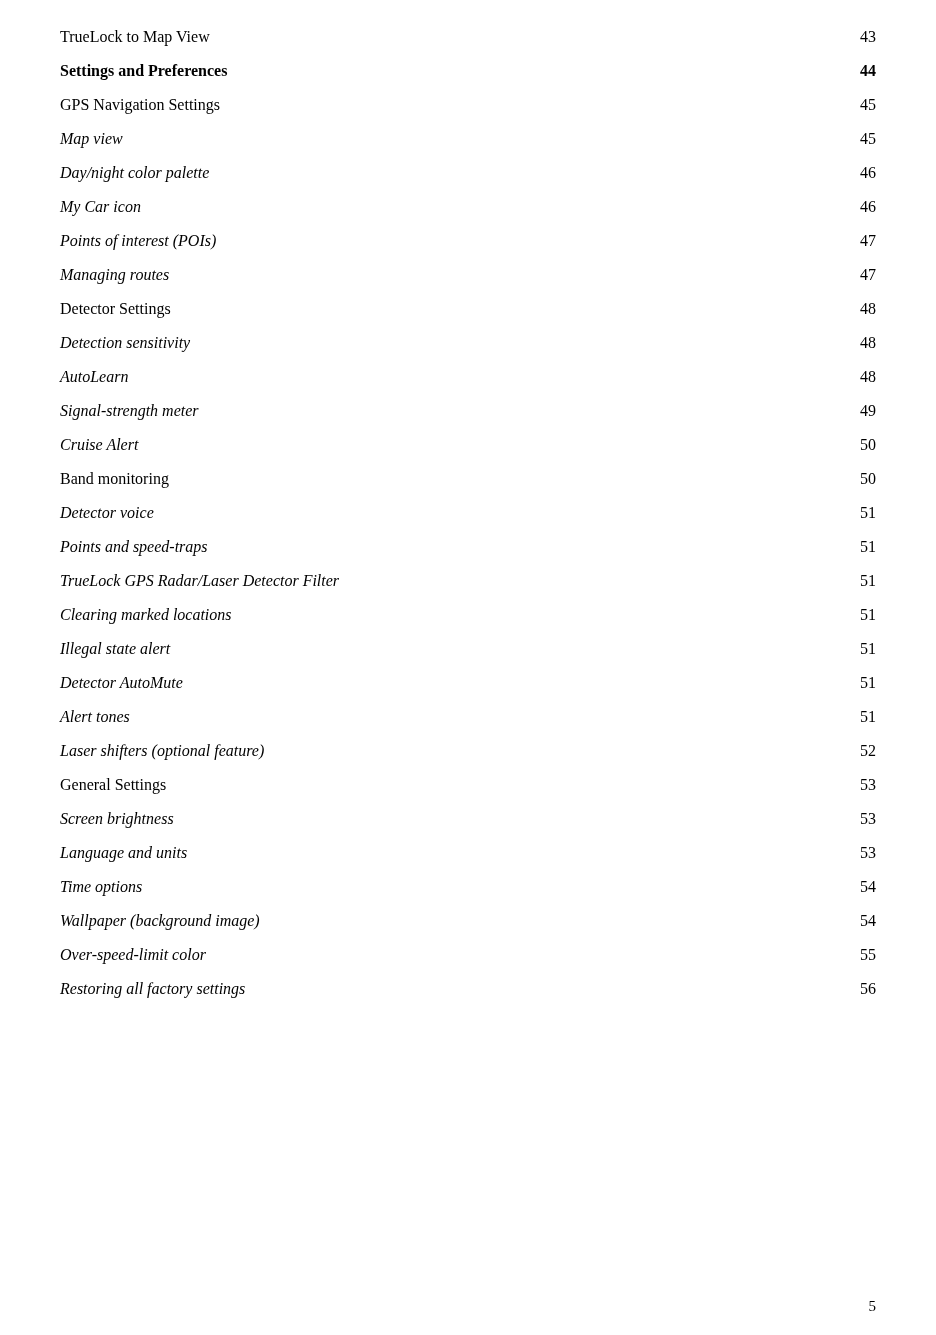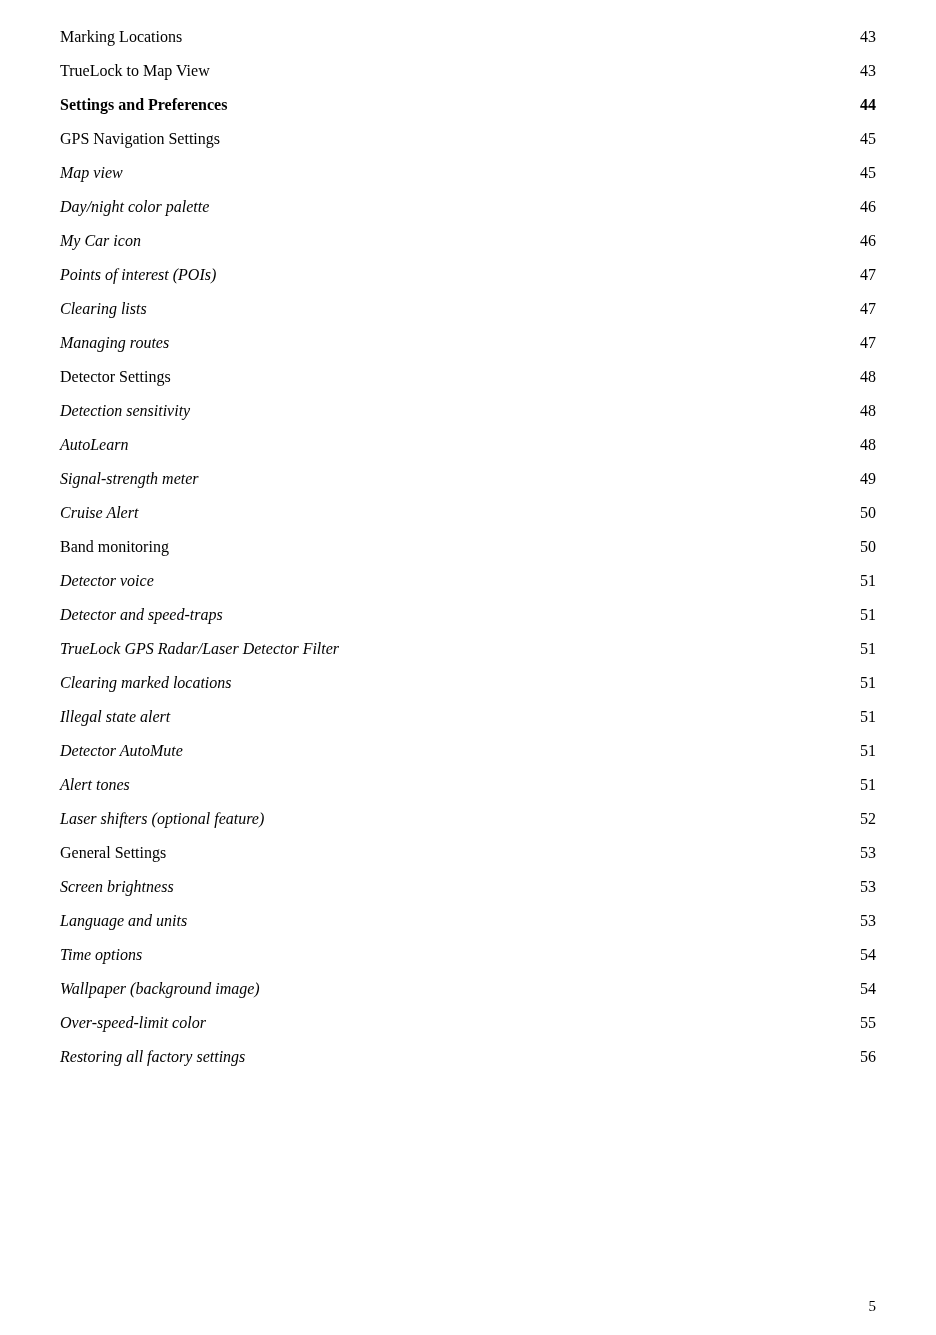--- a/index.html
+++ b/index.html
@@ -51,24 +51,20 @@
       right: 60px;
       font-size: 15px;
       color: #000;
     }
   </style>
 </head>
 <body>
 
 <table class="toc-table">
   <tbody id="toc-body">
-  <tr>
-        <td class="entry-text indent-1"><span style="font-style: normal; font-weight: normal;">Marking Locations</span></td>
-        <td class="entry-page">43</td>
-      </tr>
       <tr>
         <td class="entry-text indent-1"><span style="font-style: normal; font-weight: normal;">TrueLock to Map View</span></td>
         <td class="entry-page">43</td>
       </tr>
       <tr>
         <td class="entry-text indent-0"><span style="font-weight: bold; font-style: normal;">Settings and Preferences</span></td>
         <td class="entry-page" style="font-weight: bold;">44</td>
       </tr>
       <tr>
         <td class="entry-text indent-1"><span style="font-style: normal; font-weight: normal;">GPS Navigation Settings</span></td>
@@ -81,24 +77,20 @@
       <tr>
         <td class="entry-text indent-2"><span style="font-style: italic; font-weight: normal;">Day/night color palette</span></td>
         <td class="entry-page">46</td>
       </tr>
       <tr>
         <td class="entry-text indent-2"><span style="font-style: italic; font-weight: normal;">My Car icon</span></td>
         <td class="entry-page">46</td>
       </tr>
       <tr>
         <td class="entry-text indent-2"><span style="font-style: italic; font-weight: normal;">Points of interest (POIs)</span></td>
-        <td class="entry-page">47</td>
-      </tr>
-      <tr>
-        <td class="entry-text indent-2"><span style="font-style: italic; font-weight: normal;">Clearing lists</span></td>
         <td class="entry-page">47</td>
       </tr>
       <tr>
         <td class="entry-text indent-2"><span style="font-style: italic; font-weight: normal;">Managing routes</span></td>
         <td class="entry-page">47</td>
       </tr>
       <tr>
         <td class="entry-text indent-1"><span style="font-style: normal; font-weight: normal;">Detector Settings</span></td>
         <td class="entry-page">48</td>
       </tr>
@@ -120,21 +112,21 @@
       </tr>
       <tr>
         <td class="entry-text indent-2"><span style="font-weight: normal;">Band monitoring</span></td>
         <td class="entry-page">50</td>
       </tr>
       <tr>
         <td class="entry-text indent-2"><span style="font-style: italic; font-weight: normal;">Detector voice</span></td>
         <td class="entry-page">51</td>
       </tr>
       <tr>
-        <td class="entry-text indent-2"><span style="font-style: italic; font-weight: normal;">Detector and speed-traps</span></td>
+        <td class="entry-text indent-2"><span style="font-style: italic; font-weight: normal;">Points and speed-traps</span></td>
         <td class="entry-page">51</td>
       </tr>
       <tr>
         <td class="entry-text indent-2"><span style="font-style: italic; font-weight: normal; text-align: right;">TrueLock GPS Radar/Laser Detector Filter</span></td>
         <td class="entry-page">51</td>
       </tr>
       <tr>
         <td class="entry-text indent-2"><span style="font-style: italic; font-weight: normal;">Clearing marked locations</span></td>
         <td class="entry-page">51</td>
       </tr>

